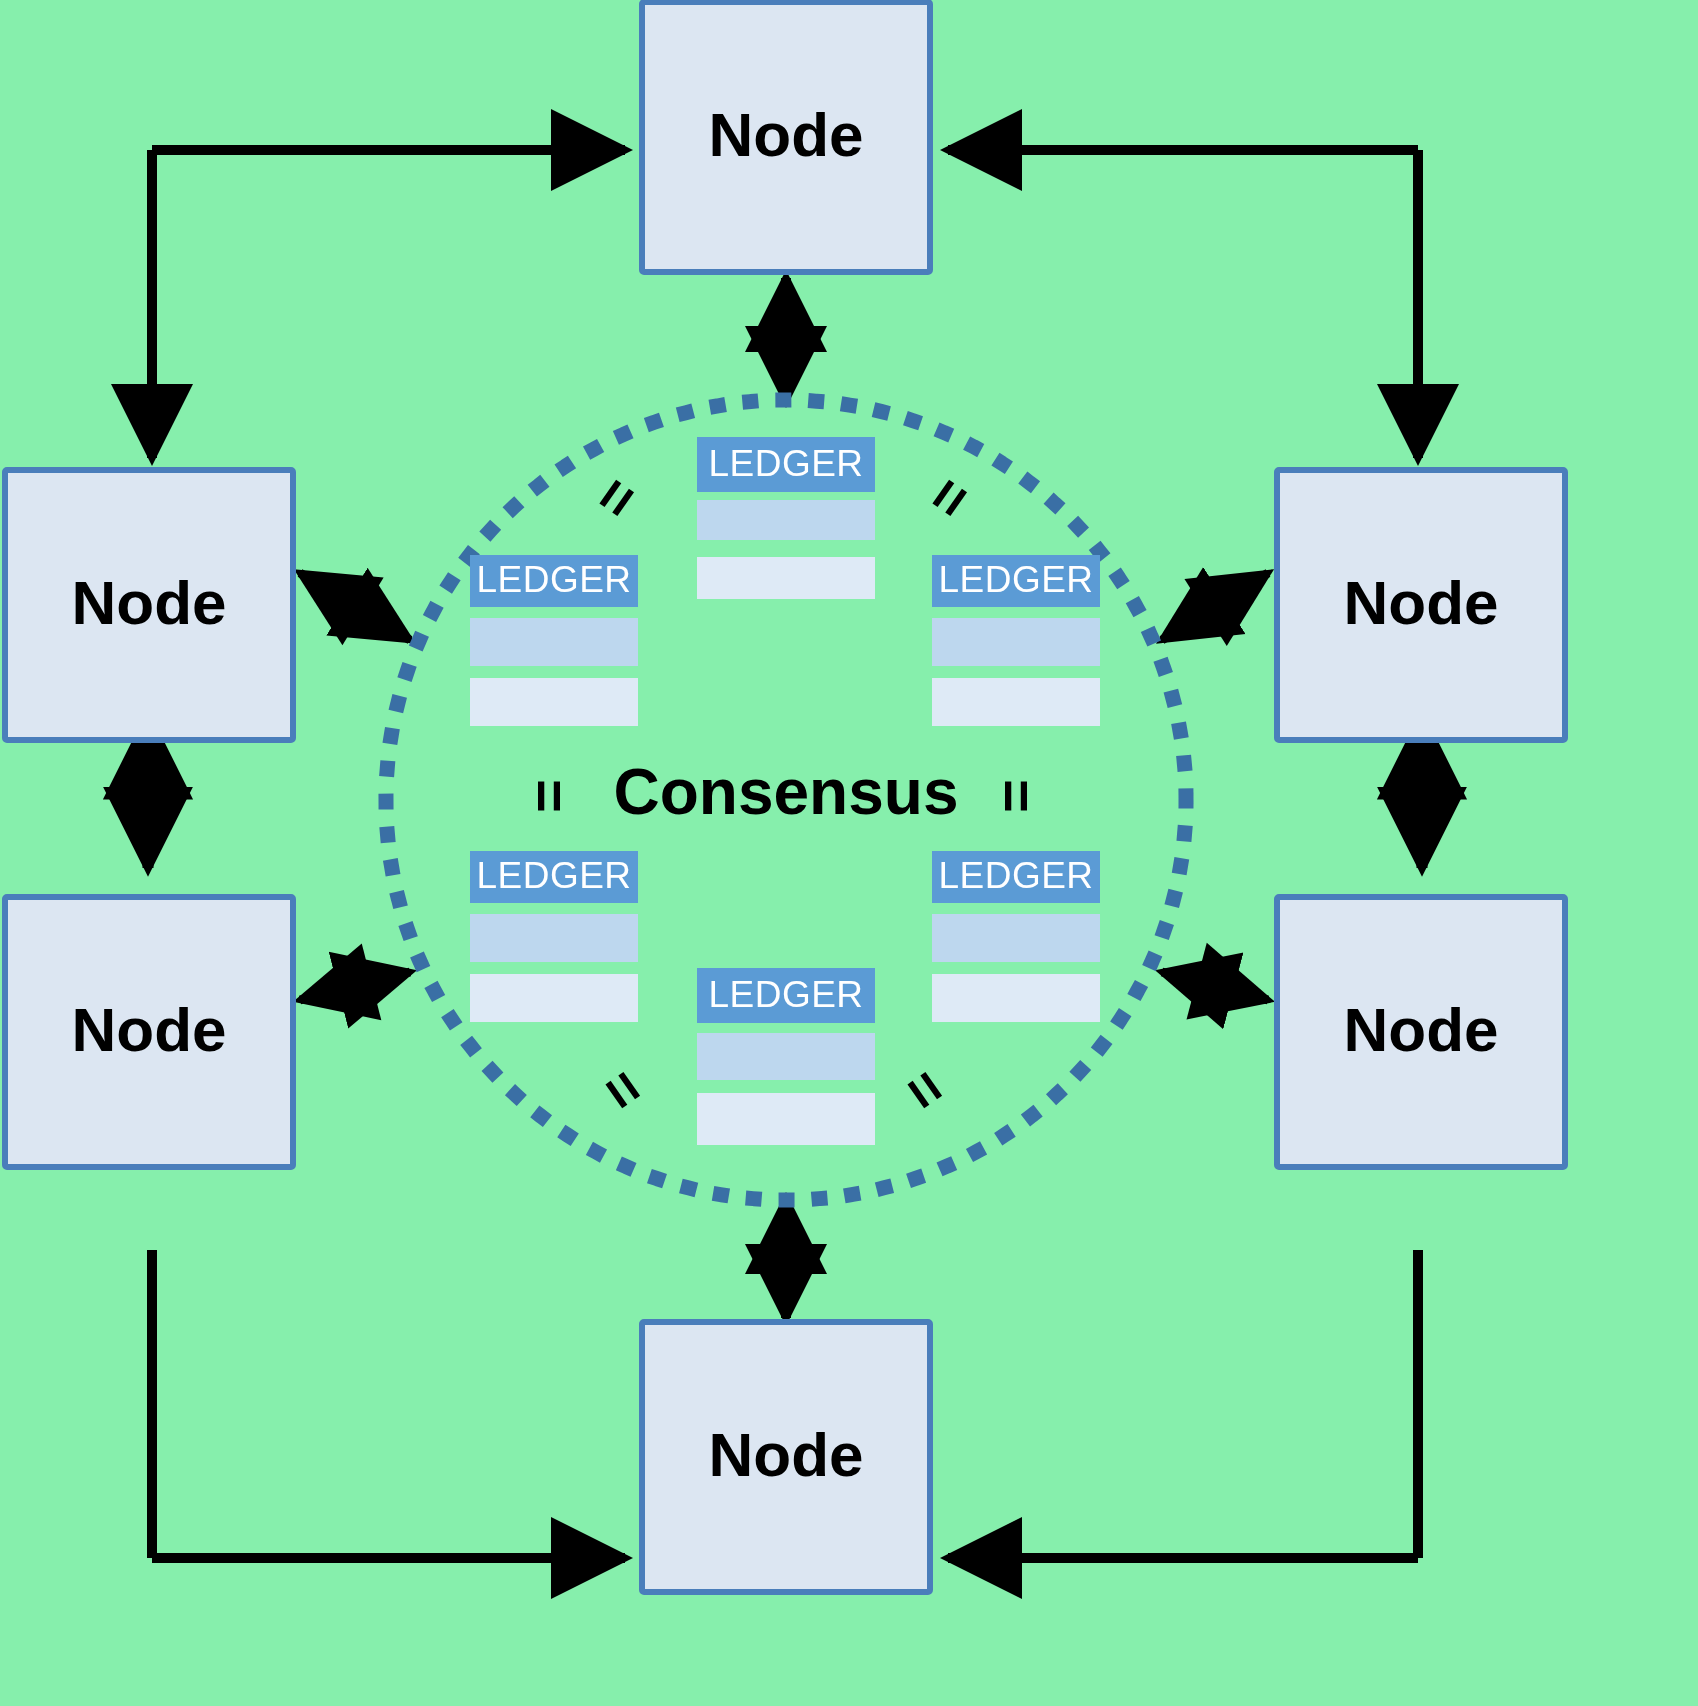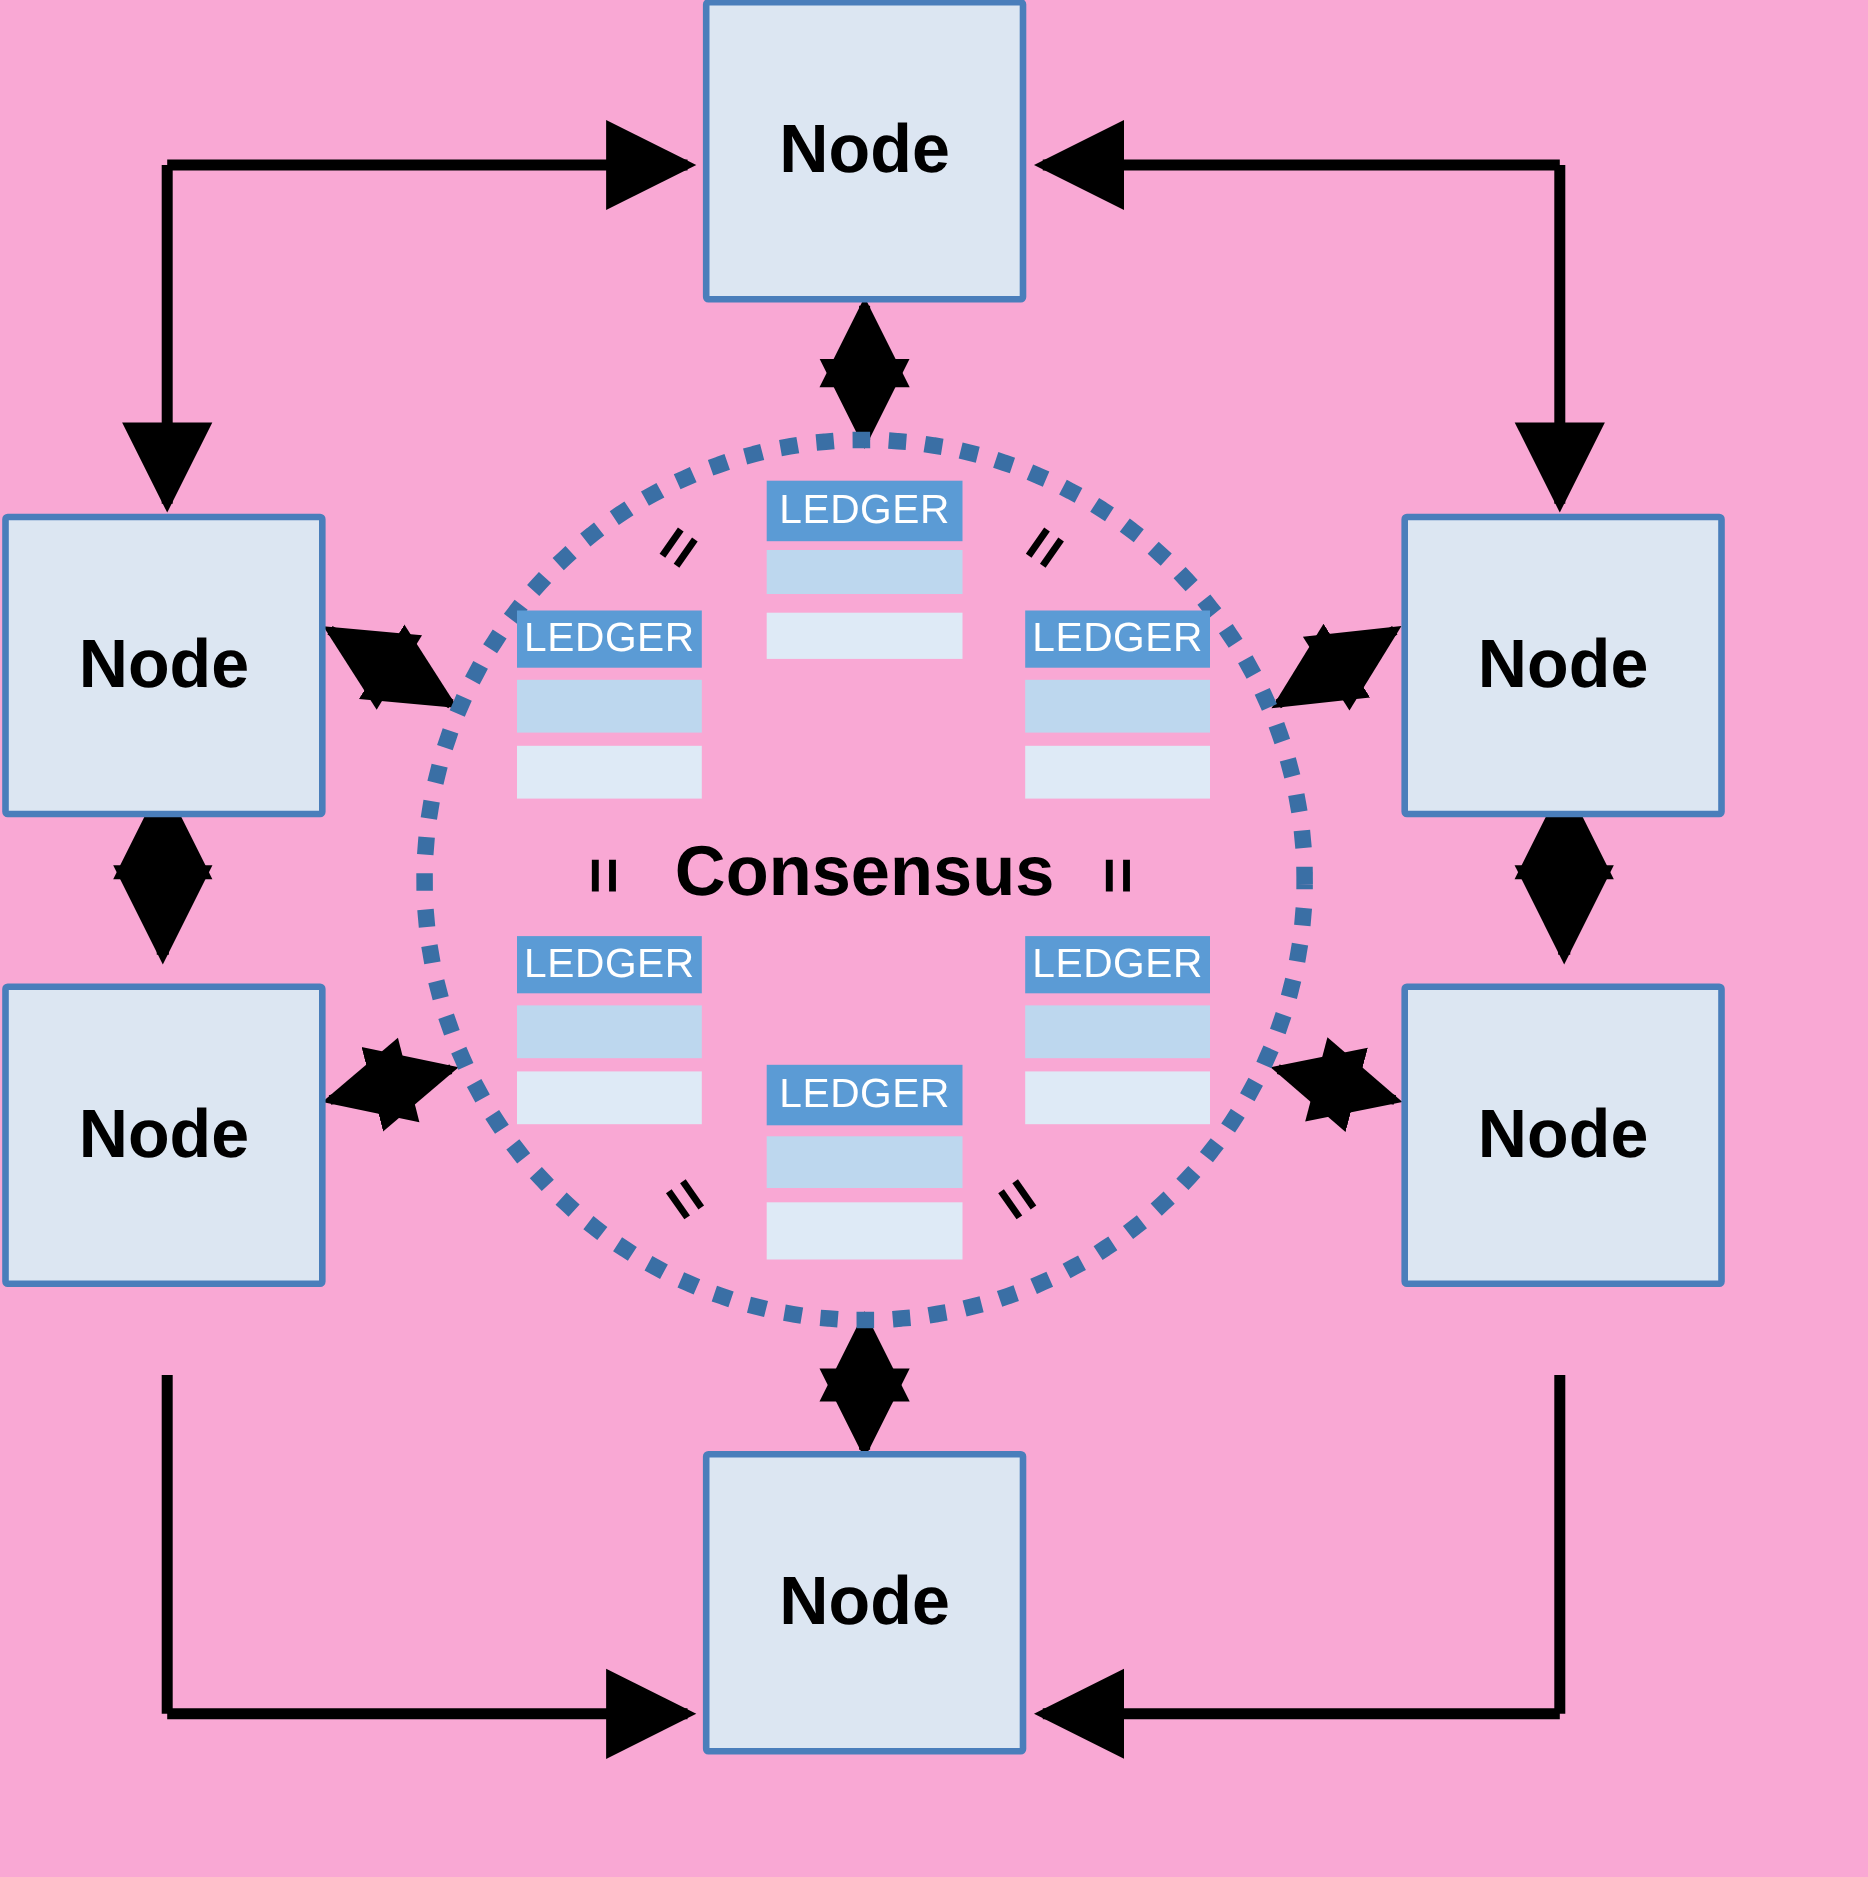--- a/index.html
+++ b/index.html
@@ -10,21 +10,21 @@
   body {
     width: 1698px;
     height: 1706px;
     font-family: "Liberation Sans", sans-serif;
     overflow: hidden;
   }
   #diagram-root {
     position: relative;
     width: 1698px;
     height: 1706px;
-    background: #f9a8d4;
+    background: #86efac;
   }
   svg.canvas {
     position: absolute;
     left: 0;
     top: 0;
     width: 1698px;
     height: 1706px;
     display: block;
   }
   .node-label {

